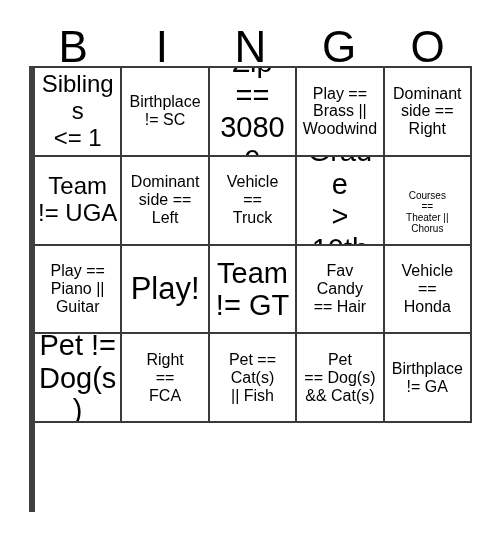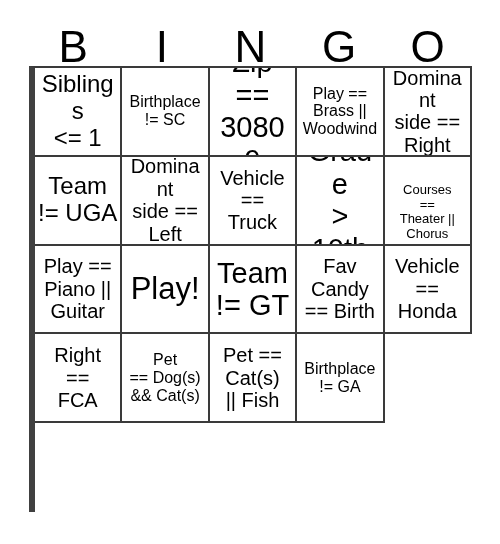--- a/index.html
+++ b/index.html
@@ -73,23 +73,23 @@
 
   .cell-text {
     display: block;
     width: 100%;
     line-height: 1.12;
     white-space: pre-line;
     word-break: break-word;
   }
 
   
-  .size-xs .cell-text { font-size: 13px; margin-top: 24px; }
+  .size-xs .cell-text { font-size: 10px; margin-top: 24px; }
   .size-s  .cell-text { font-size: 16px; }
-  .size-m  .cell-text { font-size: 20px; }
+  .size-m  .cell-text { font-size: 16px; }
   .size-l  .cell-text { font-size: 24px; }
   .size-xl .cell-text { font-size: 29px; }
   .free    .cell-text { font-size: 31px; }
 </style>
 </head>
 <body>
 
 <div class="card">
 
   <div class="header">
@@ -158,42 +158,46 @@
         <span class="cell-text">Play!</span>
       </div>
     <div class="cell size-xl">
         <span class="cell-text">Team
 != GT</span>
       </div>
 
     <div class="cell size-m">
         <span class="cell-text">Fav
 Candy
-== Birth</span>
+== Hair</span>
       </div>
     <div class="cell size-m">
         <span class="cell-text">Vehicle
 ==
 Honda</span>
       </div>
 
+    <div class="cell size-xl">
+        <span class="cell-text">Pet !=
+Dog(s)</span>
+      </div>
     <div class="cell size-m">
         <span class="cell-text">Right
 ==
 FCA</span>
+      </div>
+    <div class="cell size-m">
+        <span class="cell-text">Pet ==
+Cat(s)
+|| Fish</span>
       </div>
     <div class="cell size-s">
         <span class="cell-text">Pet
 == Dog(s)
 &amp;&amp; Cat(s)</span>
       </div>
-    <div class="cell size-m">
-        <span class="cell-text">Pet ==
-Cat(s)
-|| Fish</span>
-      </div>
     <div class="cell size-s">
         <span class="cell-text">Birthplace
 != GA</span>
       </div>
   </div>
 
 </div>
 
 </body></html>

